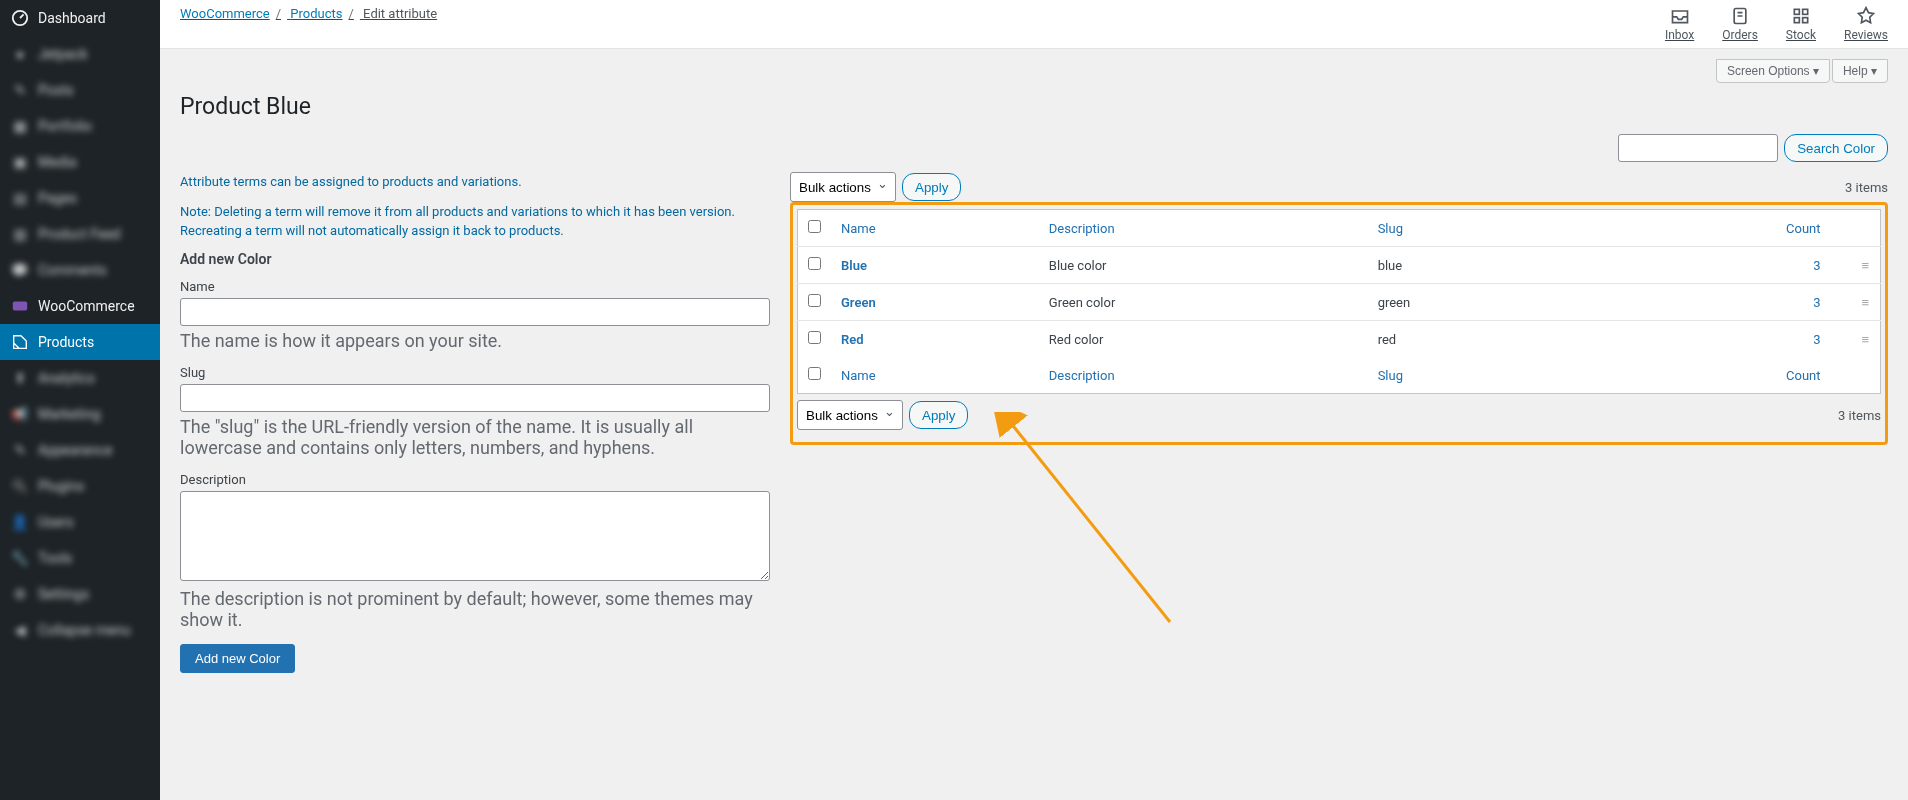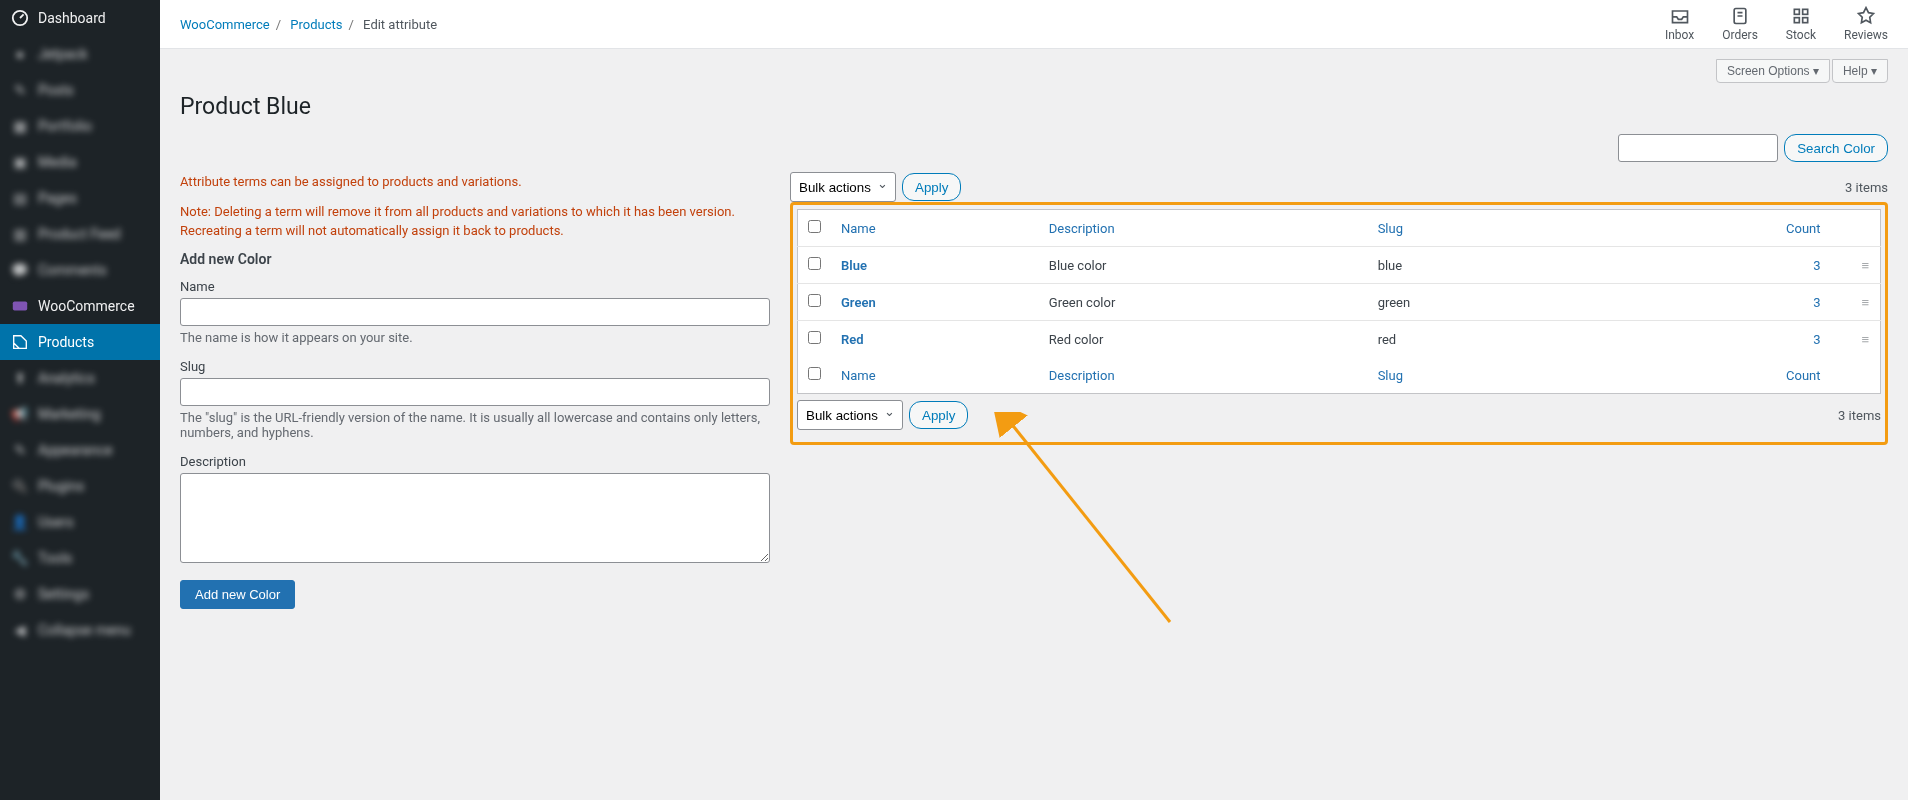--- a/index.html
+++ b/index.html
@@ -8,44 +8,44 @@
 .sidebar { width: 160px; background: #1d2327; color: #f0f0f1; flex-shrink: 0; }
 .sidebar-item { display: flex; align-items: center; padding: 8px 10px; cursor: pointer; font-size: 14px; color: #f0f0f1; }
 .sidebar-item.blurred { filter: blur(3px); opacity: .8; }
 .sidebar-item .icon { width: 20px; height: 20px; margin-right: 8px; display: inline-flex; align-items: center; justify-content: center; }
 .sidebar-item.active { background: #0073aa; color: #fff; position: relative; }
 .sidebar-item.active::after { content: ""; position: absolute; right: -8px; top: 50%; transform: translateY(-50%); border: 8px solid transparent; border-right-color: #f0f0f1; }
 .sidebar-sub { background: #32373c; padding: 6px 0; }
 .sidebar-sub a { display: block; padding: 6px 12px; color: #b4b9be; text-decoration: none; font-size: 13px; }
 .sidebar-sub a.current { color: #fff; font-weight: 600; }
 .main { flex: 1; display: flex; flex-direction: column; position: relative; }
-.topbar { display: flex; justify-content: space-between; align-items: center; background: #fff; padding: 6px 20px; border-bottom: 1px solid #e2e4e7; }
+.topbar { display: flex; justify-content: space-between; align-items: flex-start; background: #fff; padding: 6px 20px; border-bottom: 1px solid #e2e4e7; text-decoration: underline; }
 .breadcrumb { font-size: 13px; color: #50575e; }
 .breadcrumb a { color: #007cba; text-decoration: none; }
 .breadcrumb .sep { margin: 0 6px; color: #777; }
 .topicons { display: flex; gap: 28px; }
 .topicon { text-align: center; font-size: 12px; color: #50575e; cursor: pointer; }
 .topicon svg { display: block; margin: 0 auto 2px; }
 .header-row { display: flex; justify-content: flex-end; padding: 10px 20px 0; gap: 2px; }
 .screen-btn { background: #f6f7f7; border: 1px solid #c3c4c7; border-radius: 0 0 4px 4px; padding: 4px 10px; font-size: 12px; color: #646970; cursor: pointer; }
 .content { padding: 10px 20px 30px; position: relative; }
 .page-title { font-size: 23px; font-weight: 400; color: #1d2327; margin-bottom: 14px; }
 .actions-row { display: flex; justify-content: flex-end; gap: 6px; margin-bottom: 10px; }
 .search-input { border: 1px solid #8c8f94; padding: 4px 8px; width: 160px; height: 28px; border-radius: 3px; }
 .search-btn, .apply-btn { background: #f6f7f7; border: 1px solid #007cba; color: #007cba; padding: 4px 12px; border-radius: 12px; cursor: pointer; height: 28px; }
 .cols { display: flex; gap: 20px; }
 .col-left { width: 590px; }
-.col-left p { font-size: 13px; line-height: 1.5; color: #c2410c; margin-bottom: 10px; }
+.col-left p { font-size: 13px; line-height: 1.5; color: #0369a1; margin-bottom: 10px; }
 .col-left h2 { font-size: 14px; font-weight: 600; margin-bottom: 12px; }
 .form-field { margin-bottom: 14px; }
 .form-field label { display: block; font-size: 13px; margin-bottom: 4px; }
 .form-field input[type=text], .form-field textarea { width: 100%; border: 1px solid #8c8f94; border-radius: 3px; padding: 4px 8px; font-size: 14px; }
 .form-field input[type=text] { height: 28px; }
 .form-field textarea { height: 90px; resize: both; }
-.form-field .help { font-size: 13px; color: #646970; margin-top: 4px; }
+.form-field .help { font-size: 18px; color: #646970; margin-top: 4px; }
 .primary-btn { background: #2271b1; color: #fff; border: 1px solid #2271b1; border-radius: 3px; padding: 6px 14px; cursor: pointer; font-size: 13px; }
 .col-right { flex: 1; position: relative; }
 .bulk-row { display: flex; align-items: center; gap: 6px; margin-bottom: 0; }
 .bulk-row + .hl-wrap { margin-top: 0; }
 .bulk-select { border: 1px solid #8c8f94; border-radius: 3px; padding: 4px 24px 4px 8px; height: 30px; background: #fff; appearance: none; position: relative; }
 .select-wrap { position: relative; display: inline-block; }
 .select-wrap::after { content: "⌄"; position: absolute; right: 8px; top: 4px; pointer-events: none; color: #50575e; }
 .count-label { margin-left: auto; font-size: 13px; color: #50575e; }
 .hl-wrap { border: 3px solid #f39c12; border-radius: 4px; padding: 4px 4px 12px; margin-top: 2px; }
 .tbl { width: 100%; border-collapse: collapse; background: #fff; border: 1px solid #c3c4c7; }
@@ -212,20 +212,21 @@
 
           <div class="form-field">
             <label>Slug</label>
             <input type="text" style="">
             <div class="help">The "slug" is the URL-friendly version of the name. It is usually all lowercase and contains only letters, numbers, and hyphens.</div>
           </div>
 
           <div class="form-field">
             <label>Description</label>
             <textarea style=""></textarea>
+            <div class="help">The description is not prominent by default; however, some themes may show it.</div>
           </div>
 
           <button class="primary-btn">Add new Color</button>
         </div>
 
         <div class="col-right" style="position:relative;">
           <div class="bulk-row">
             <span class="select-wrap">
               <select class="bulk-select">
                 <option>Bulk actions</option>

